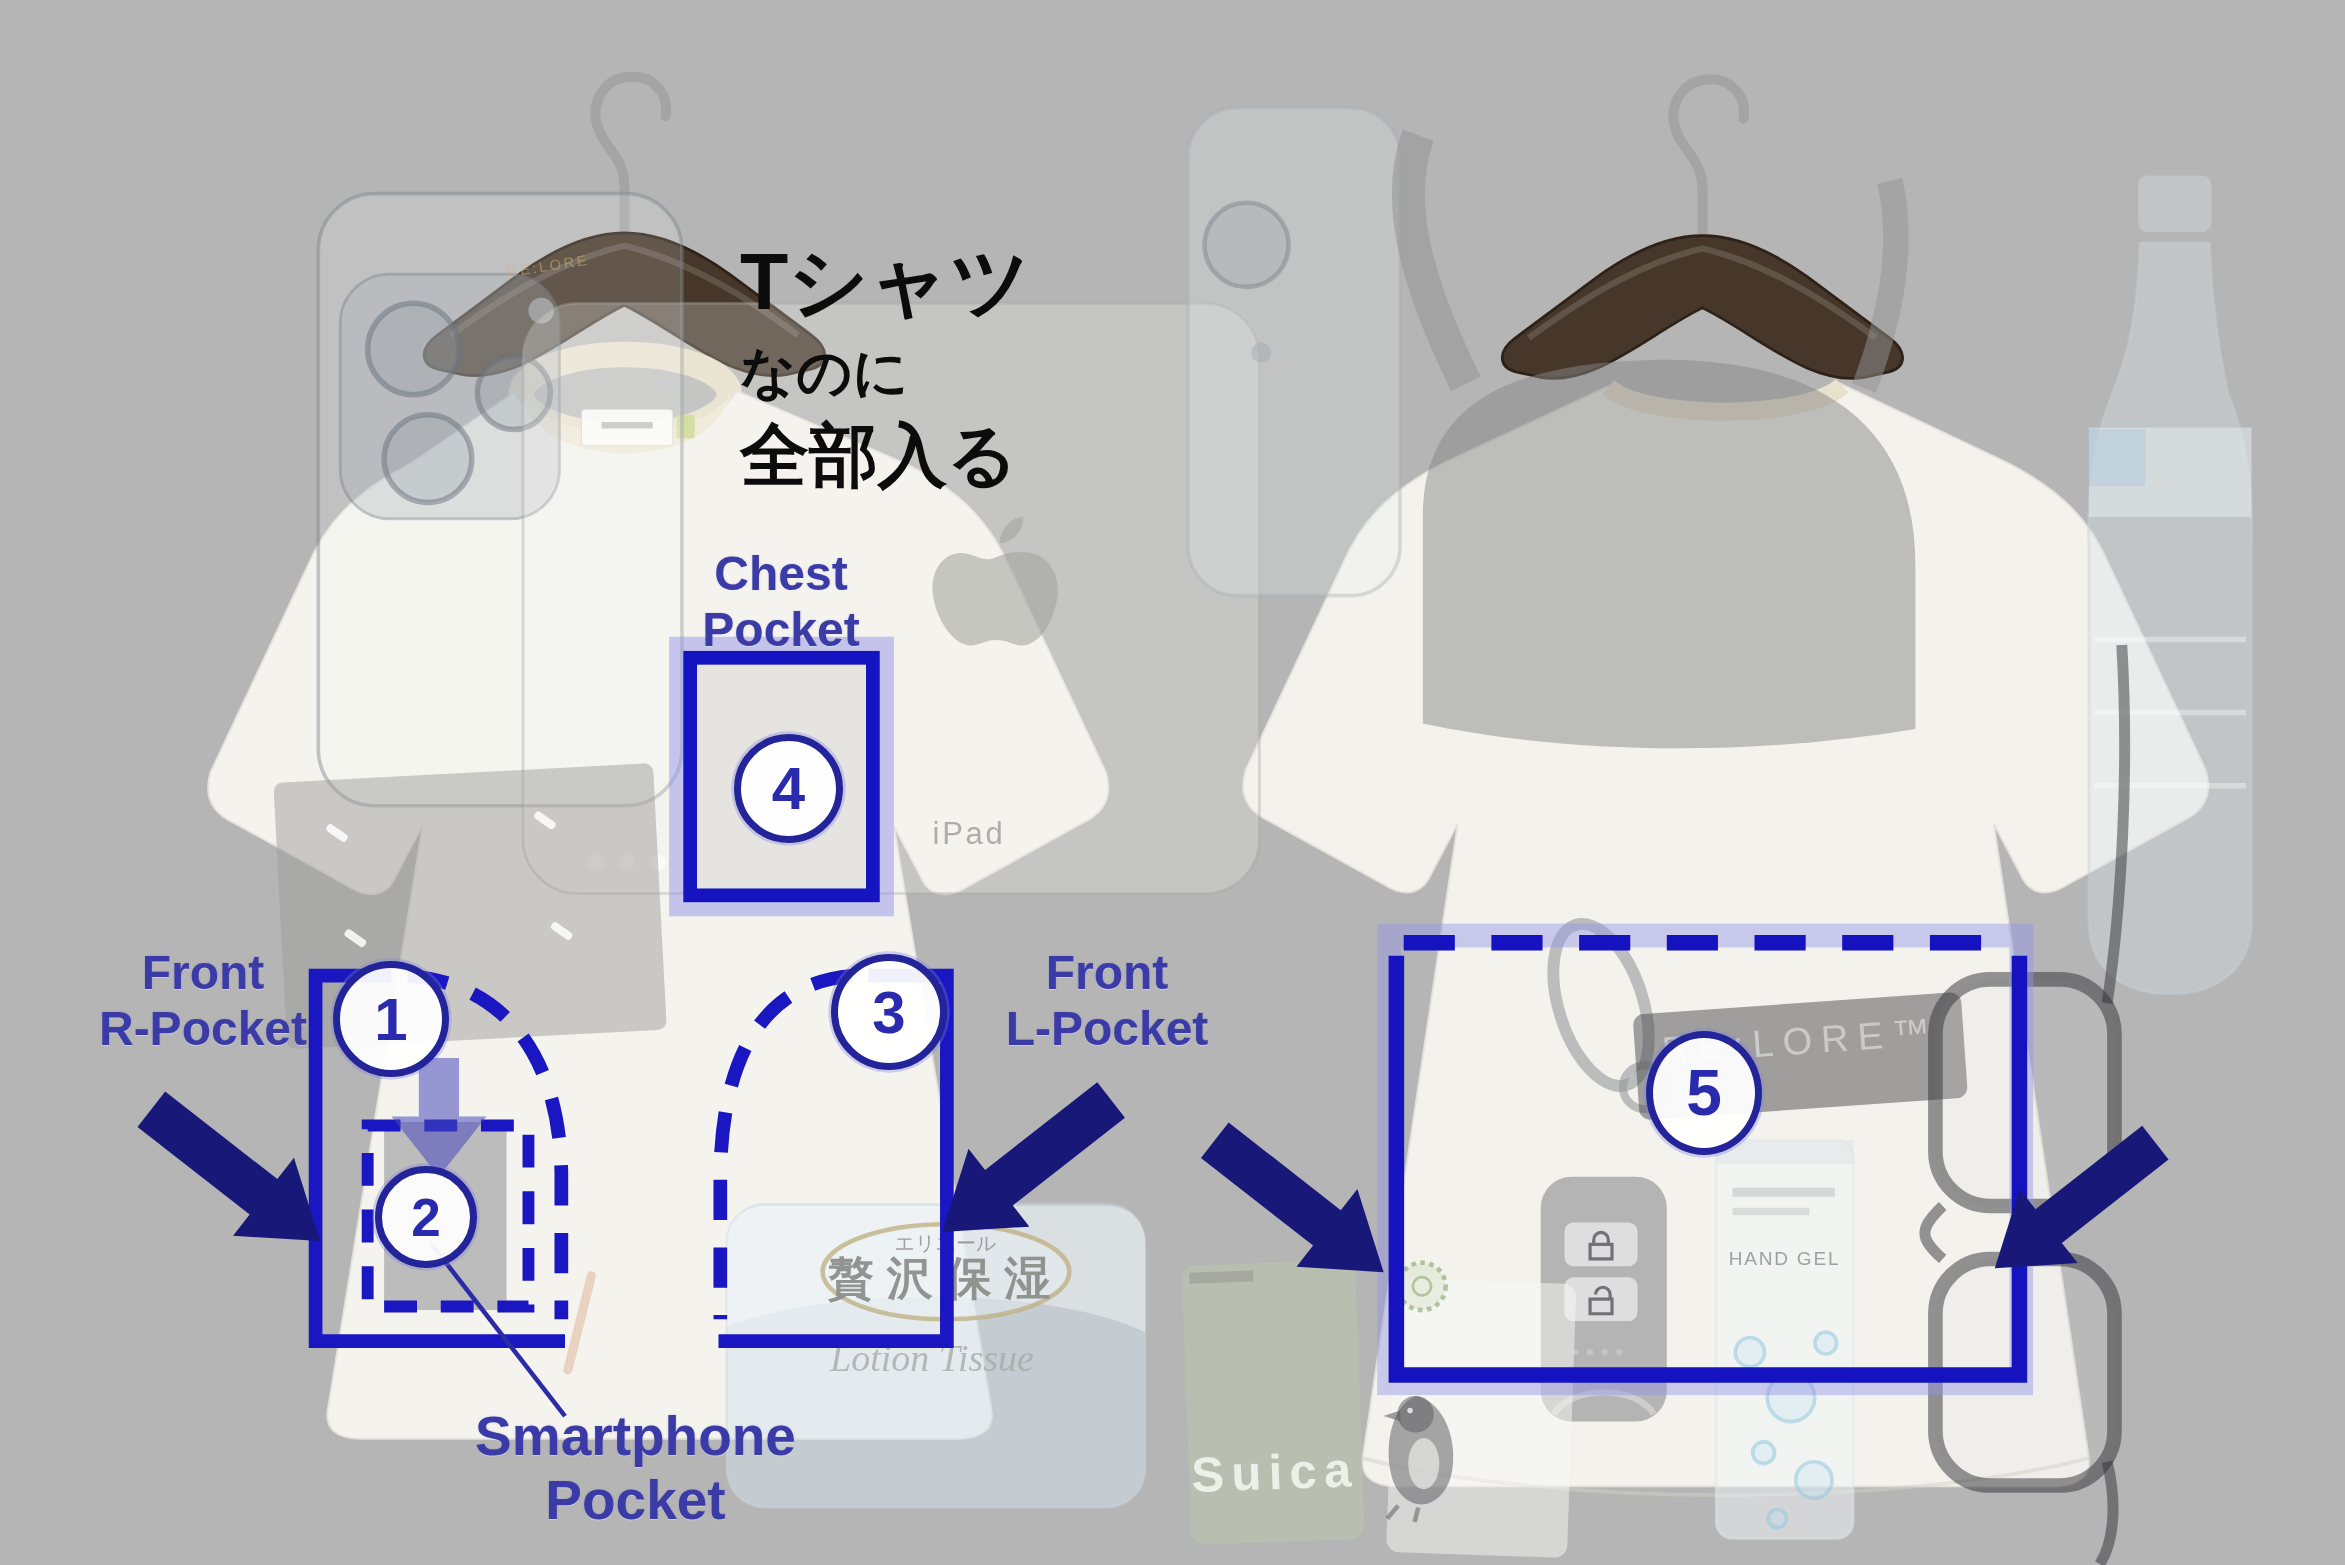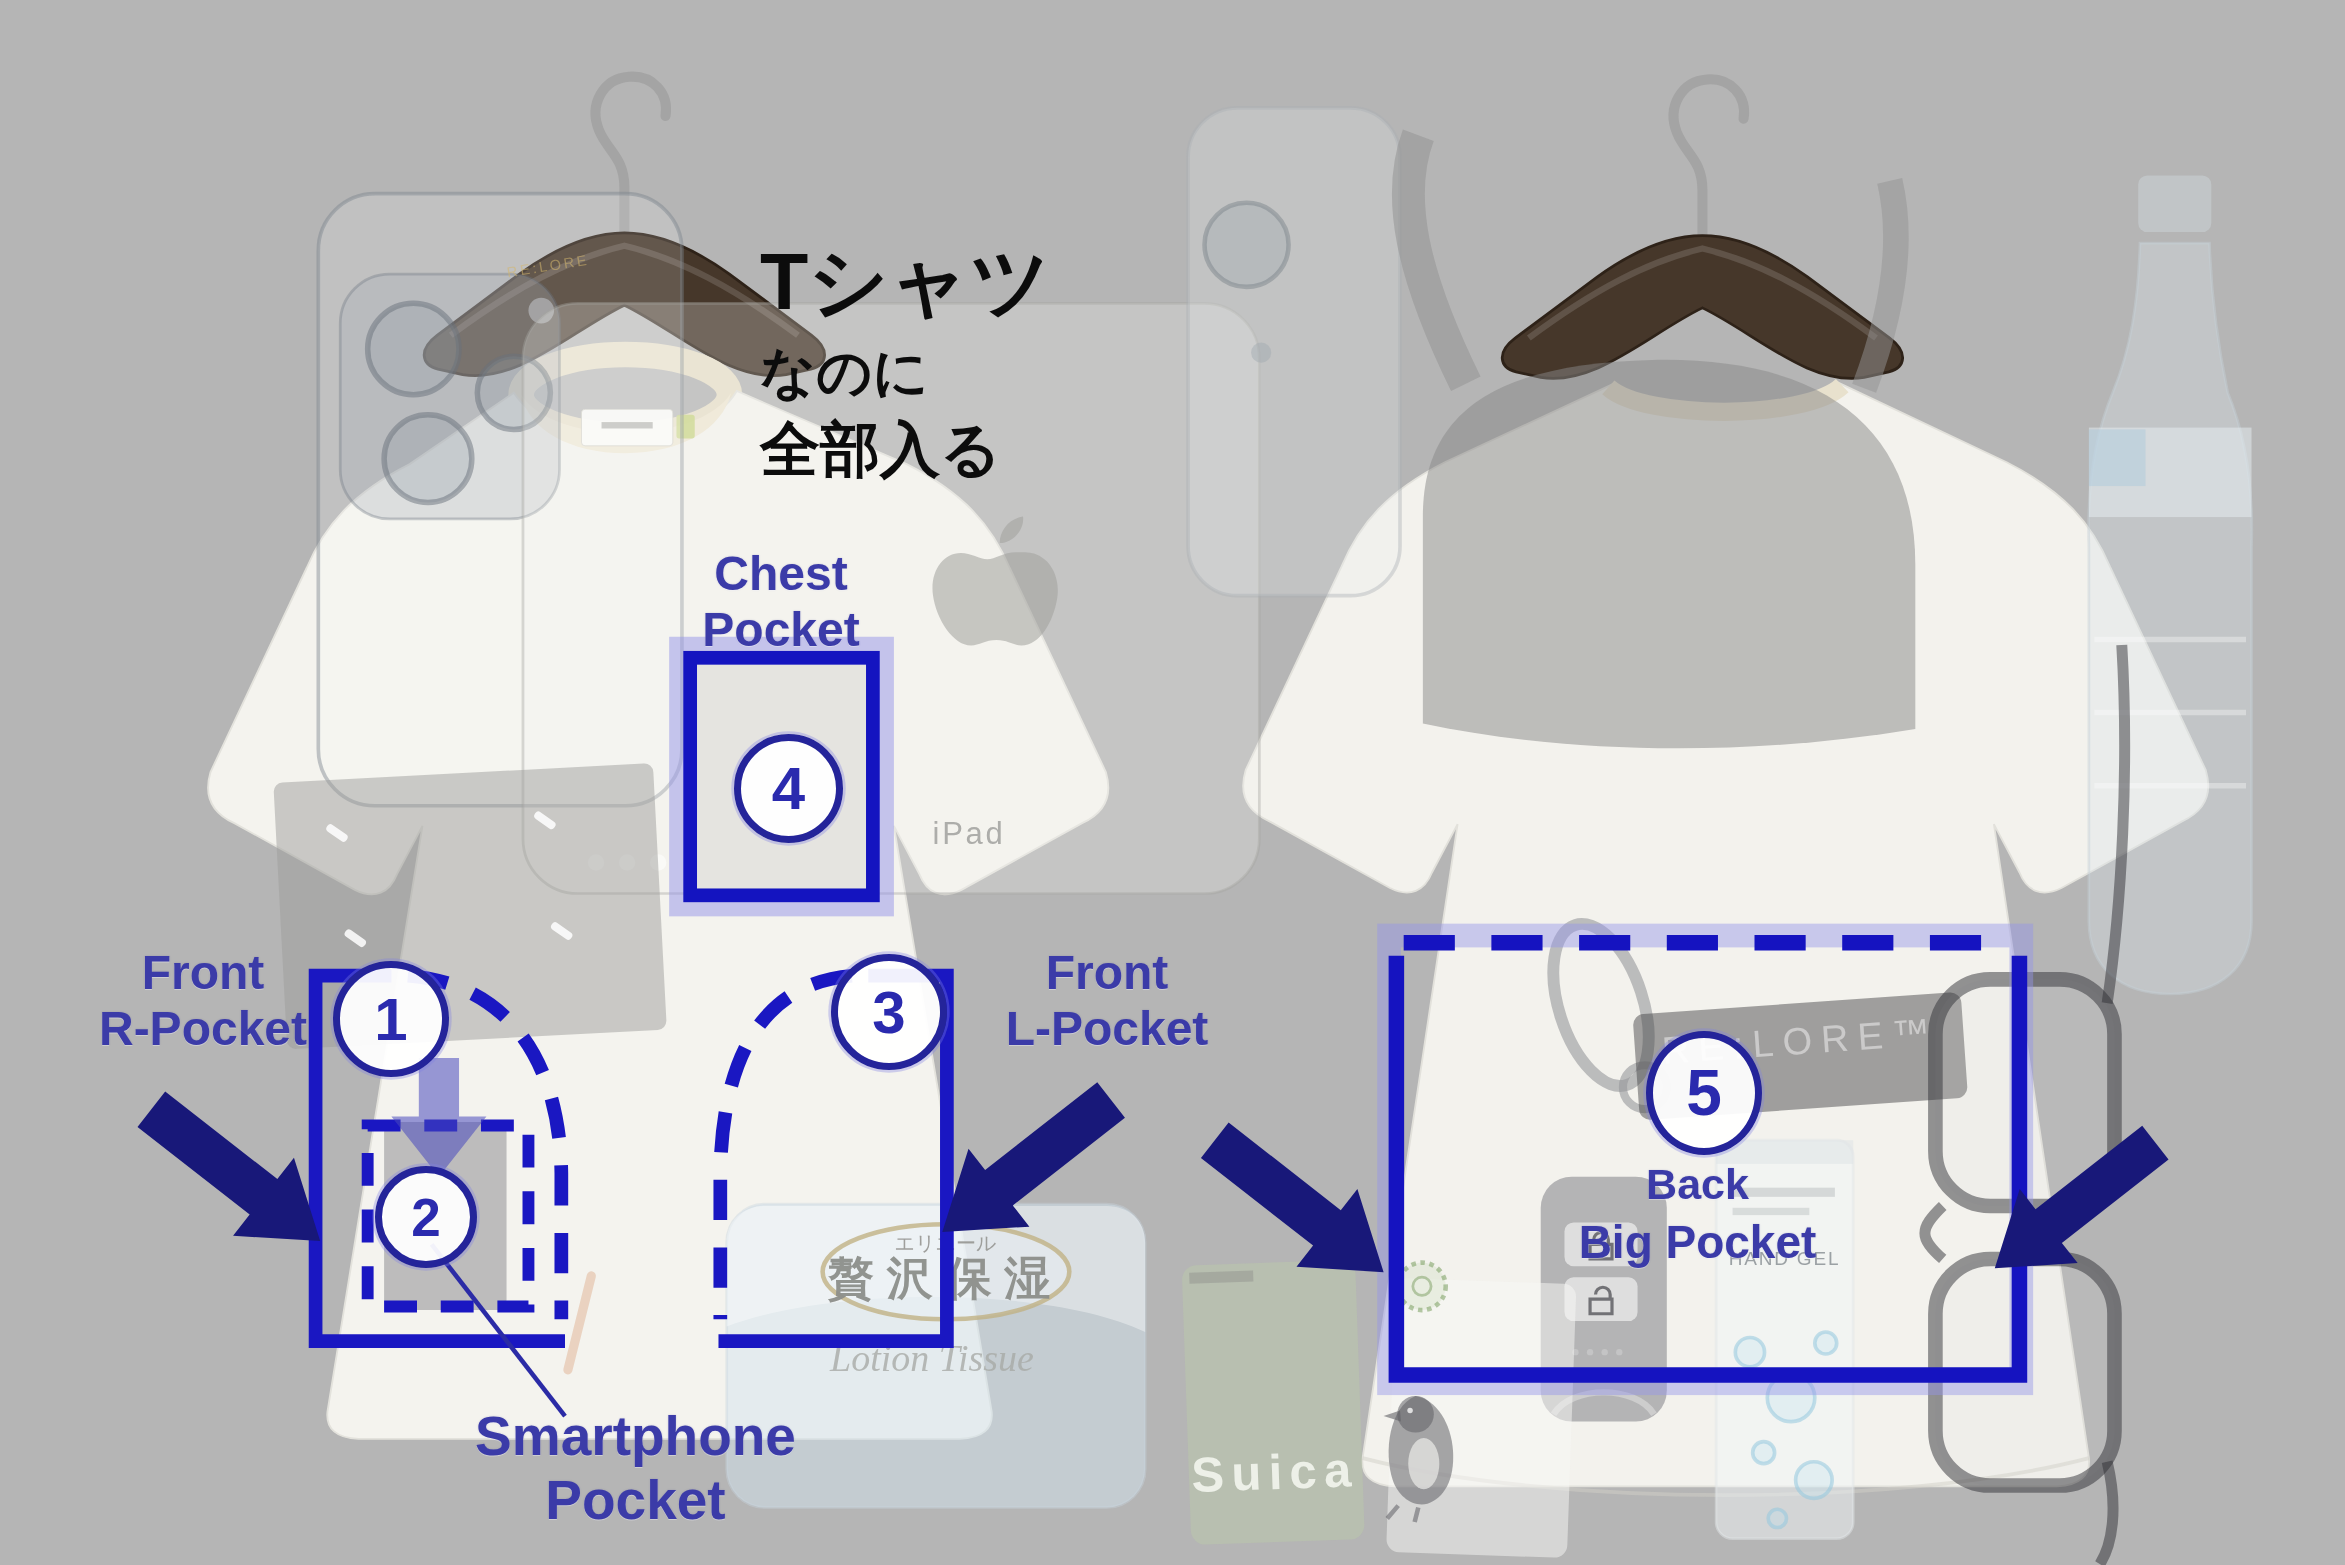--- a/index.html
+++ b/index.html
@@ -9,21 +9,21 @@
   .abs{position:absolute;}
 
   
   .title{left:704px;top:91px;width:914px;text-align:center;
          font-size:183px;font-weight:700;letter-spacing:-2.7px;line-height:1;
          color:rgba(255,255,255,0.96);text-shadow:0 0 12.8px rgba(255,255,255,0.25);}
   .subtitle{left:740px;top:230px;width:841px;display:flex;align-items:baseline;justify-content:center;
             color:#0c0c0c;font-weight:700;white-space:nowrap;flex-direction:column;}
   .sub-big1{font-size:79px;}
   .sub-small{font-size:55px;}
-  .sub-big2{font-size:60px;margin-left:20px;}
+  .sub-big2{font-size:69px;}
 
   
   .plabel{color:#3b3ba8;font-weight:700;text-align:center;line-height:1.16;
           text-shadow:0 0.9px 0.9px rgba(255,255,255,0.45), 0 0 1.8px rgba(40,40,140,0.25);}
   .plabel div{white-space:nowrap;}
   .lab-52{font-size:48px;}
   .lab-56{font-size:55px;}
   .lab-back1{font-size:43px;}
   .lab-back2{font-size:46px;}
 
@@ -260,19 +260,15 @@
     <div>L-Pocket</div>
   </div>
   <div class="abs plabel lab-52" style="left:667px;top:546px;width:228px;">
     <div>Chest</div>
     <div>Pocket</div>
   </div>
   <div class="abs plabel lab-56" style="left:448px;top:1405px;width:375px;">
     <div>Smartphone</div>
     <div>Pocket</div>
   </div>
-  <div class="abs plabel" style="left:1510px;top:1157px;width:375px;line-height:1.3;">
-    <div class="lab-back1">Back</div>
-    <div class="lab-back2">Big Pocket</div>
-  </div>
 
 </div>
 
 
 </body></html>

